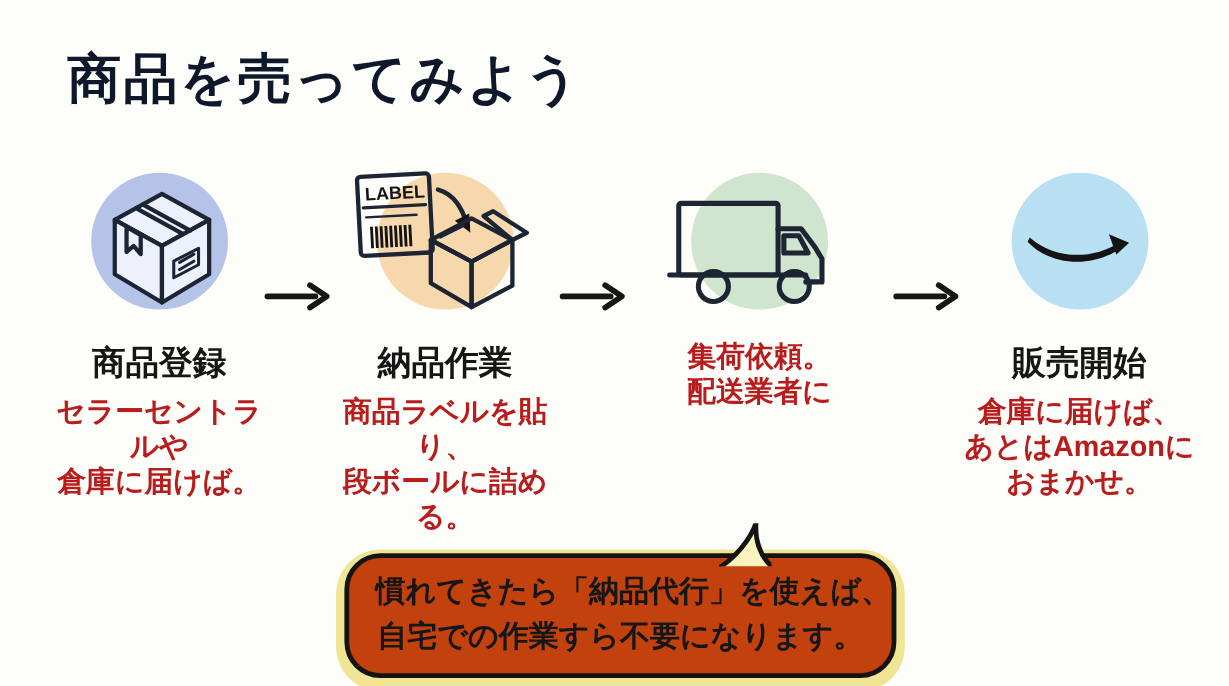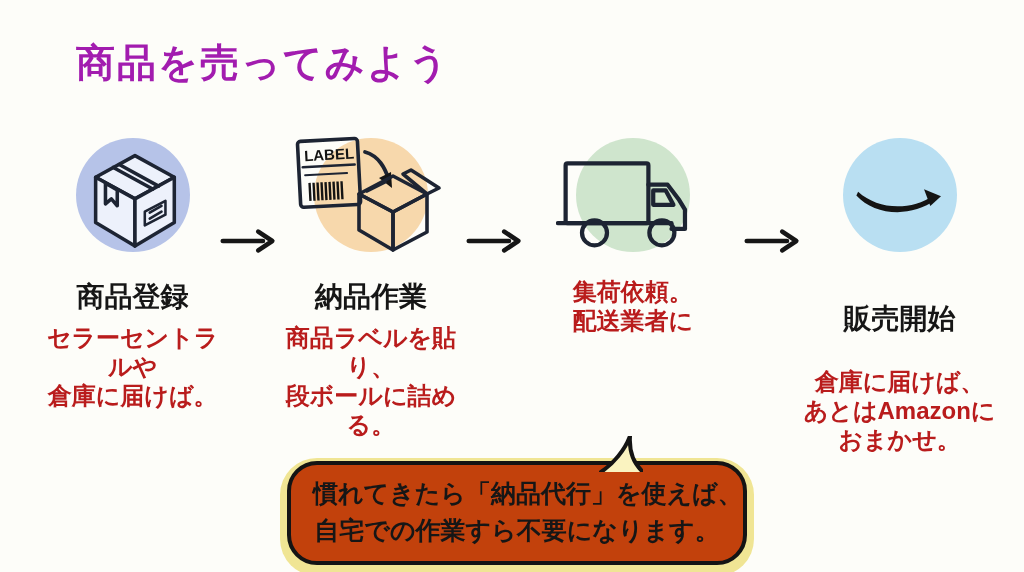--- a/index.html
+++ b/index.html
@@ -7,38 +7,38 @@
     width:1024px;height:572px;overflow:hidden;
     background:#fdfdf9;
     font-family:"Liberation Sans","DejaVu Sans",sans-serif;
     color:#1a1a1a;
     position:relative;
   }
   .slide{width:1024px;height:572px;position:relative;}
 
   
   .title{
-    margin:36px 0 0 76px;
-    font-size:39px;
+    margin:36px 0 0 56px;
+    font-size:45px;
     font-weight:800;
     letter-spacing:2px;
-    color:#a21caf;
+    color:#0f172a;
   }
 
   
   .steps-row{
     display:flex;
     align-items:flex-start;
     margin:40px 25px 0 45px;
   }
   .step{display:flex;flex-direction:column;align-items:center;}
   .step-1{width:185px;}
   .step-2{width:200px;}
   .step-3{width:235px;}
-  .step-4{width:210px;gap:22px;}
+  .step-4{width:210px;}
 
   .icon-wrap{position:relative;height:140px;width:100%;}
   .circle{
     position:absolute;left:50%;top:8px;
     width:114px;height:114px;margin-left:-57px;
     border-radius:50%;
   }
   .icon-svg{position:absolute;left:50%;}
   .box-svg{width:118px;margin-left:-59px;top:4px;}
   .labelbox-svg{width:152px;margin-left:-80px;top:2px;}

